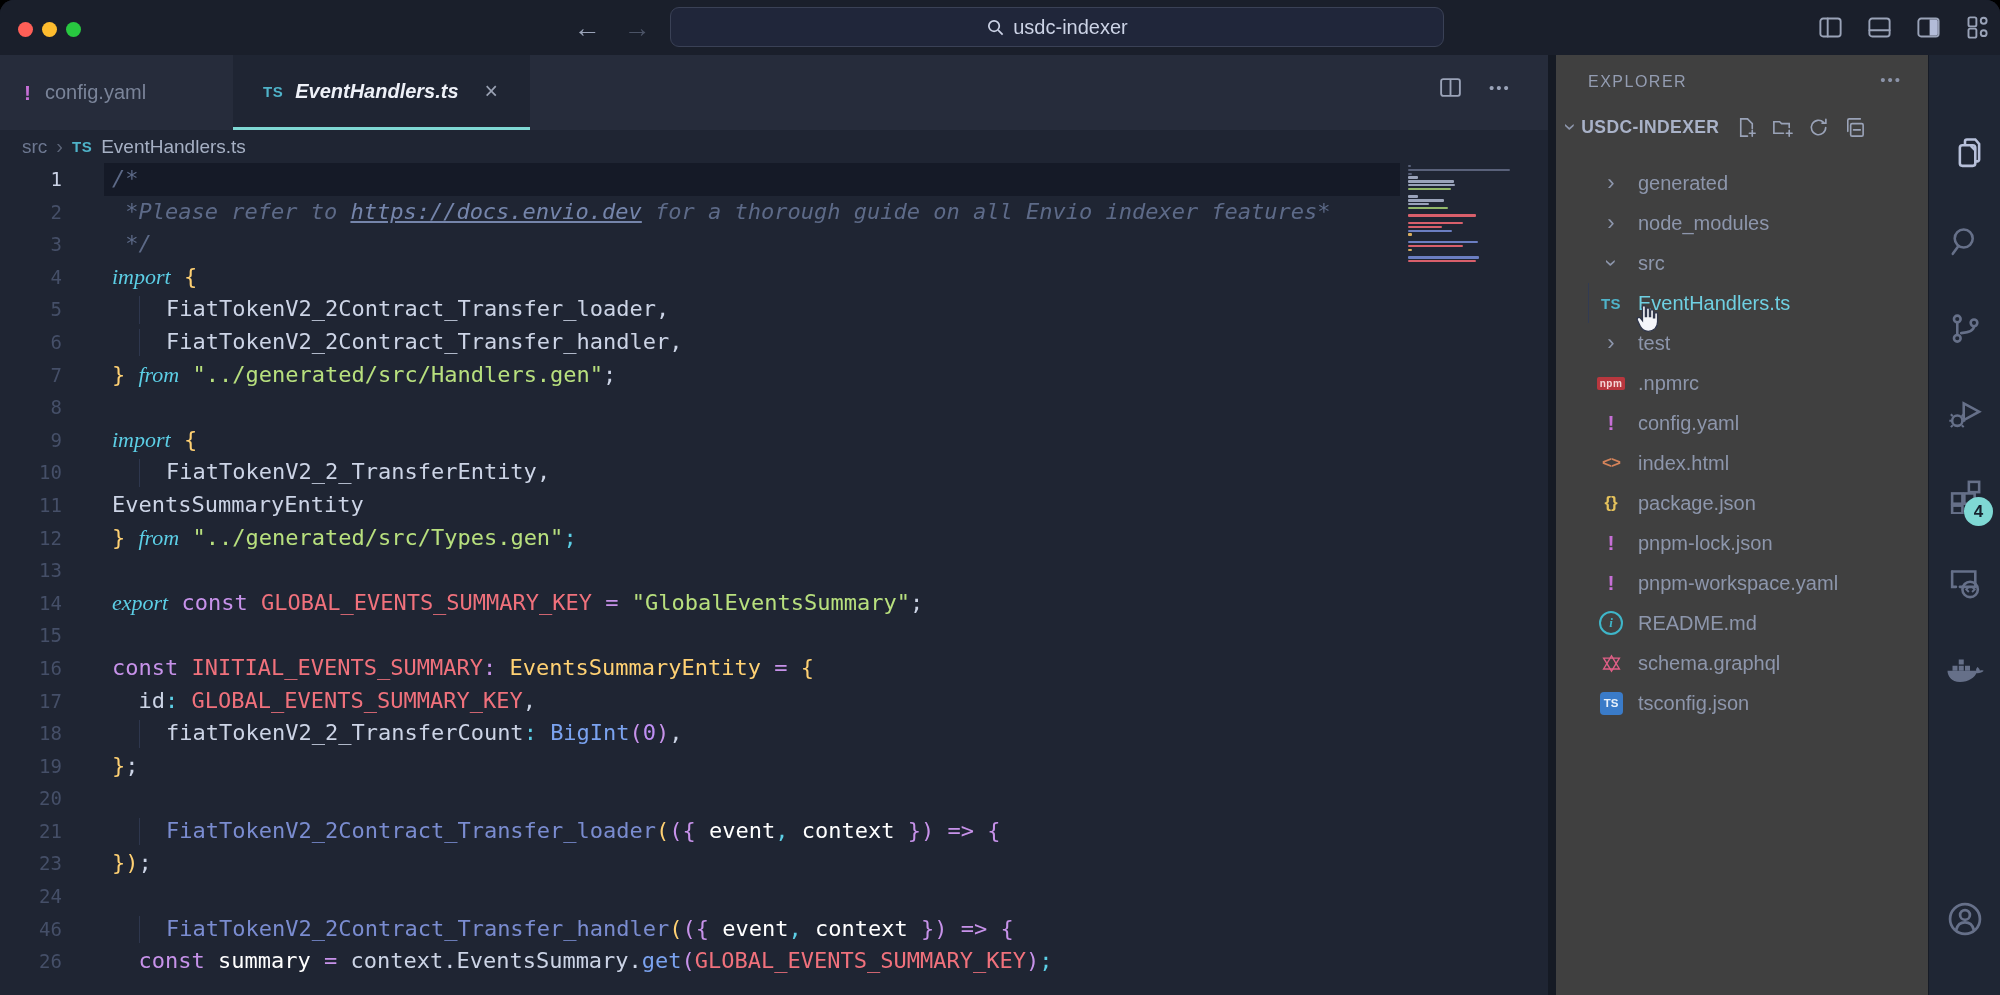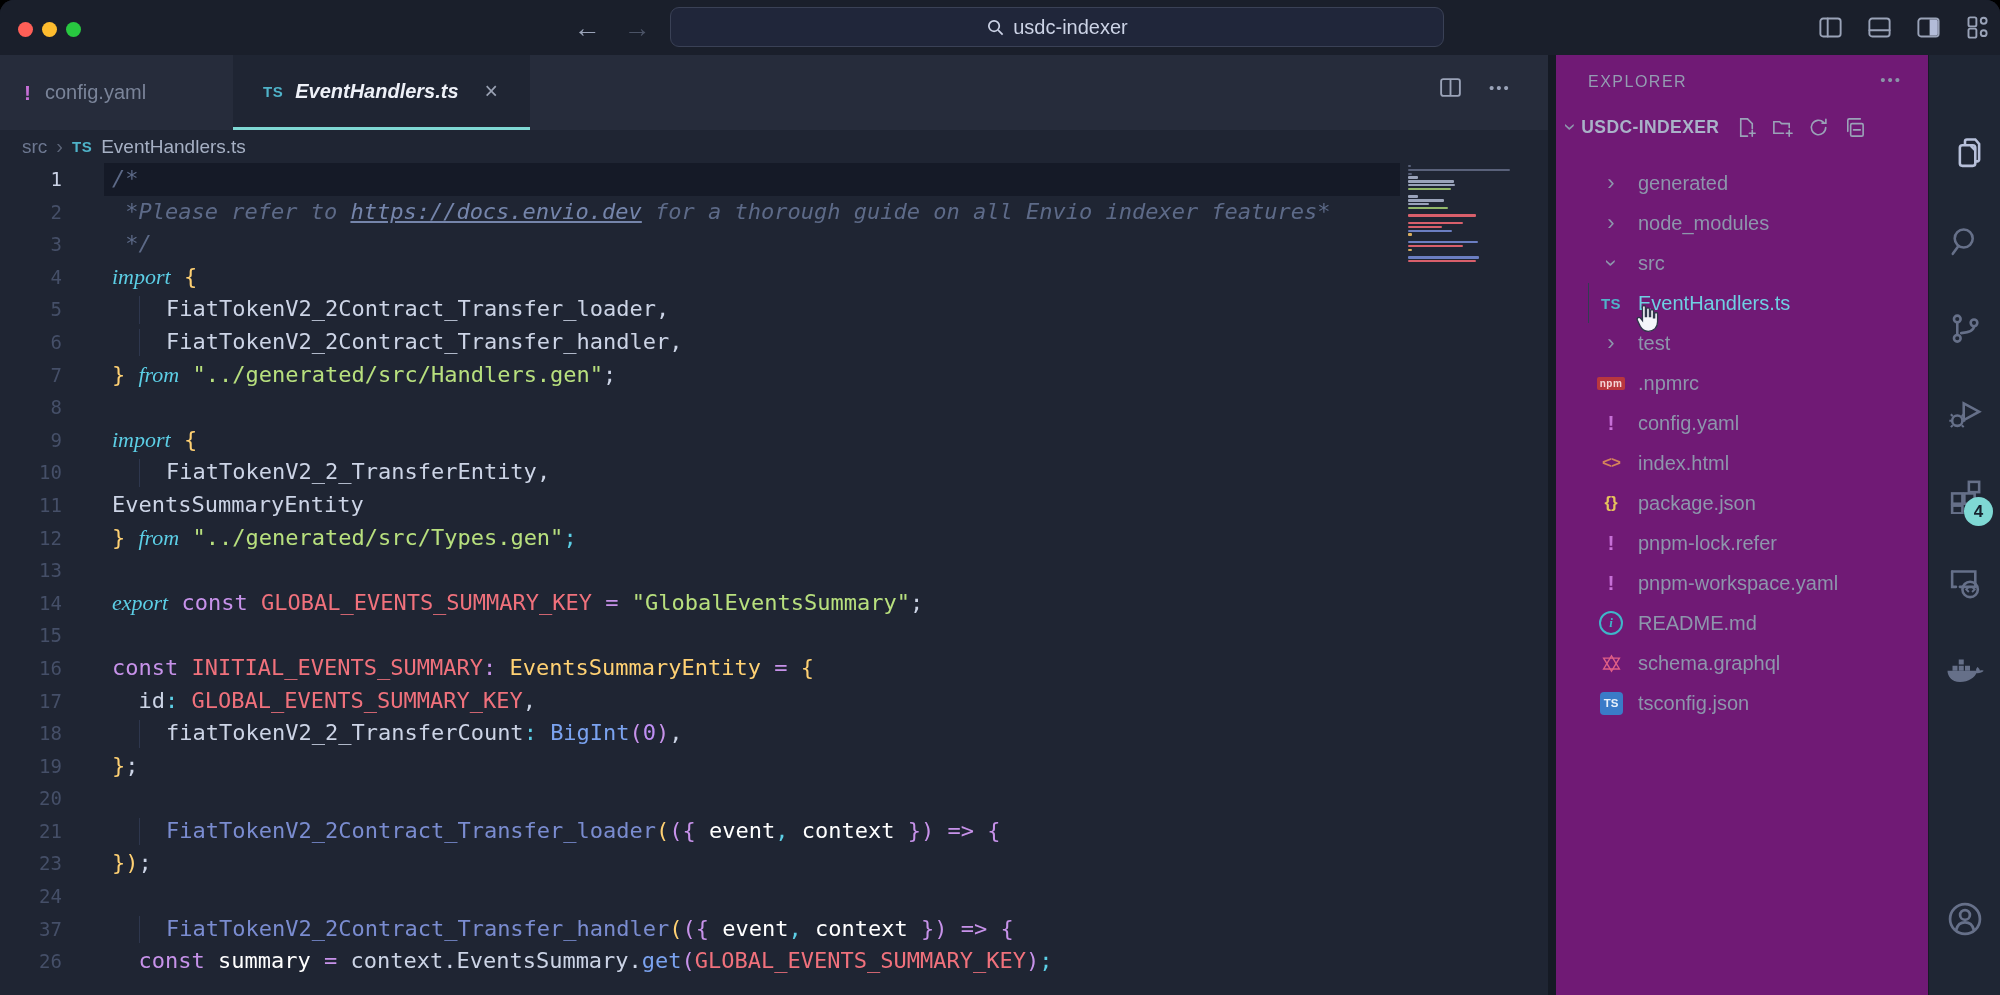--- a/index.html
+++ b/index.html
@@ -62,21 +62,21 @@
   .dots3{font-size:24px;letter-spacing:2px;color:#9aa3b8;}
 
   
   .minimap{position:absolute;left:1408px;top:2px;width:122px;}
   .mm-row{height:3.8px;}
   .mm-bar{height:2.4px;border-radius:1px;}
 
   .v-divider{position:absolute;left:1548px;top:55px;width:8px;height:940px;background:#151a24;}
 
   
-  .sidebar{position:absolute;left:1556px;top:55px;width:372px;height:940px;background:#701a75;}
+  .sidebar{position:absolute;left:1556px;top:55px;width:372px;height:940px;background:#404040;}
   .sb-header{position:absolute;left:32px;top:18px;font-size:16px;letter-spacing:1.5px;color:#949db2;}
   .sb-menu{position:absolute;right:26px;top:6px;font-size:24px;letter-spacing:2px;color:#8b93a8;}
   .root-row{position:absolute;left:0;top:52px;width:100%;height:40px;display:flex;align-items:center;padding-left:10px;box-sizing:border-box;gap:8px;}
   .root-label{font-size:17.5px;font-weight:bold;letter-spacing:.4px;color:#a9b2c8;}
   .root-actions{display:flex;gap:13px;margin-left:8px;}
   .chev{display:inline-block;color:#8d96ac;font-size:22px;line-height:1;transform-origin:50% 50%;}
   .chev.down{transform:rotate(90deg);}
   .tree{position:absolute;left:0;top:108px;width:100%;}
   .tree-row{position:relative;height:40px;display:flex;align-items:center;padding-left:40px;box-sizing:border-box;gap:12px;font-size:20px;color:#8d96ac;}
   .tree-row .iconslot{width:30px;display:flex;justify-content:center;align-items:center;flex:0 0 30px;}
@@ -253,21 +253,21 @@
         </div>
         <div class="code-line">
           <span class="gutter">23</span>
           <span class="line-text"><span class="tk-br">})</span><span class="tk-pln">;</span></span>
         </div>
         <div class="code-line">
           <span class="gutter">24</span>
           <span class="line-text"></span>
         </div>
         <div class="code-line">
-          <span class="gutter">37</span>
+          <span class="gutter">46</span>
           <span class="line-text"><span class="">  </span><span class="tk-gd"></span><span class="">  </span><span class="tk-fn">FiatTokenV2_2Contract_Transfer_handler</span><span class="tk-br">(</span><span class="tk-pbr">({</span><span class="tk-pln"> </span><span class="tk-prm">event</span><span class="tk-tlp">,</span><span class="tk-pln"> </span><span class="tk-prm">context</span><span class="tk-pln"> </span><span class="tk-pbr">})</span><span class="tk-pln"> </span><span class="tk-op">=&gt;</span><span class="tk-pln"> </span><span class="tk-pbr">{</span></span>
         </div>
         <div class="code-line">
           <span class="gutter">26</span>
           <span class="line-text"><span class="">  </span><span class="tk-cst">const</span><span class="tk-pln"> </span><span class="tk-prm">summary</span><span class="tk-pln"> </span><span class="tk-op">=</span><span class="tk-pln"> </span><span class="tk-pln">context.</span><span class="tk-pln">EventsSummary.</span><span class="tk-mth">get</span><span class="tk-pbr">(</span><span class="tk-caps">GLOBAL_EVENTS_SUMMARY_KEY</span><span class="tk-pbr">)</span><span class="tk-tlp">;</span></span>
         </div>
       </div>
     <div class="minimap" id="minimap">
         <div class="mm-row">
           <div class="mm-bar" style="width: 3px; background: rgb(89, 97, 122);"></div>
@@ -423,21 +423,21 @@
         <div class="tree-row">
           <span class="iconslot">
             <span class="bracesglyph">{}</span>
           </span>
           <span class="label">package.json</span>
         </div>
         <div class="tree-row">
           <span class="iconslot">
             <span class="excl">!</span>
           </span>
-          <span class="label">pnpm-lock.refer</span>
+          <span class="label">pnpm-lock.json</span>
         </div>
         <div class="tree-row">
           <span class="iconslot">
             <span class="excl">!</span>
           </span>
           <span class="label">pnpm-workspace.yaml</span>
         </div>
         <div class="tree-row">
           <span class="iconslot">
             <span class="infoicon">i</span>

